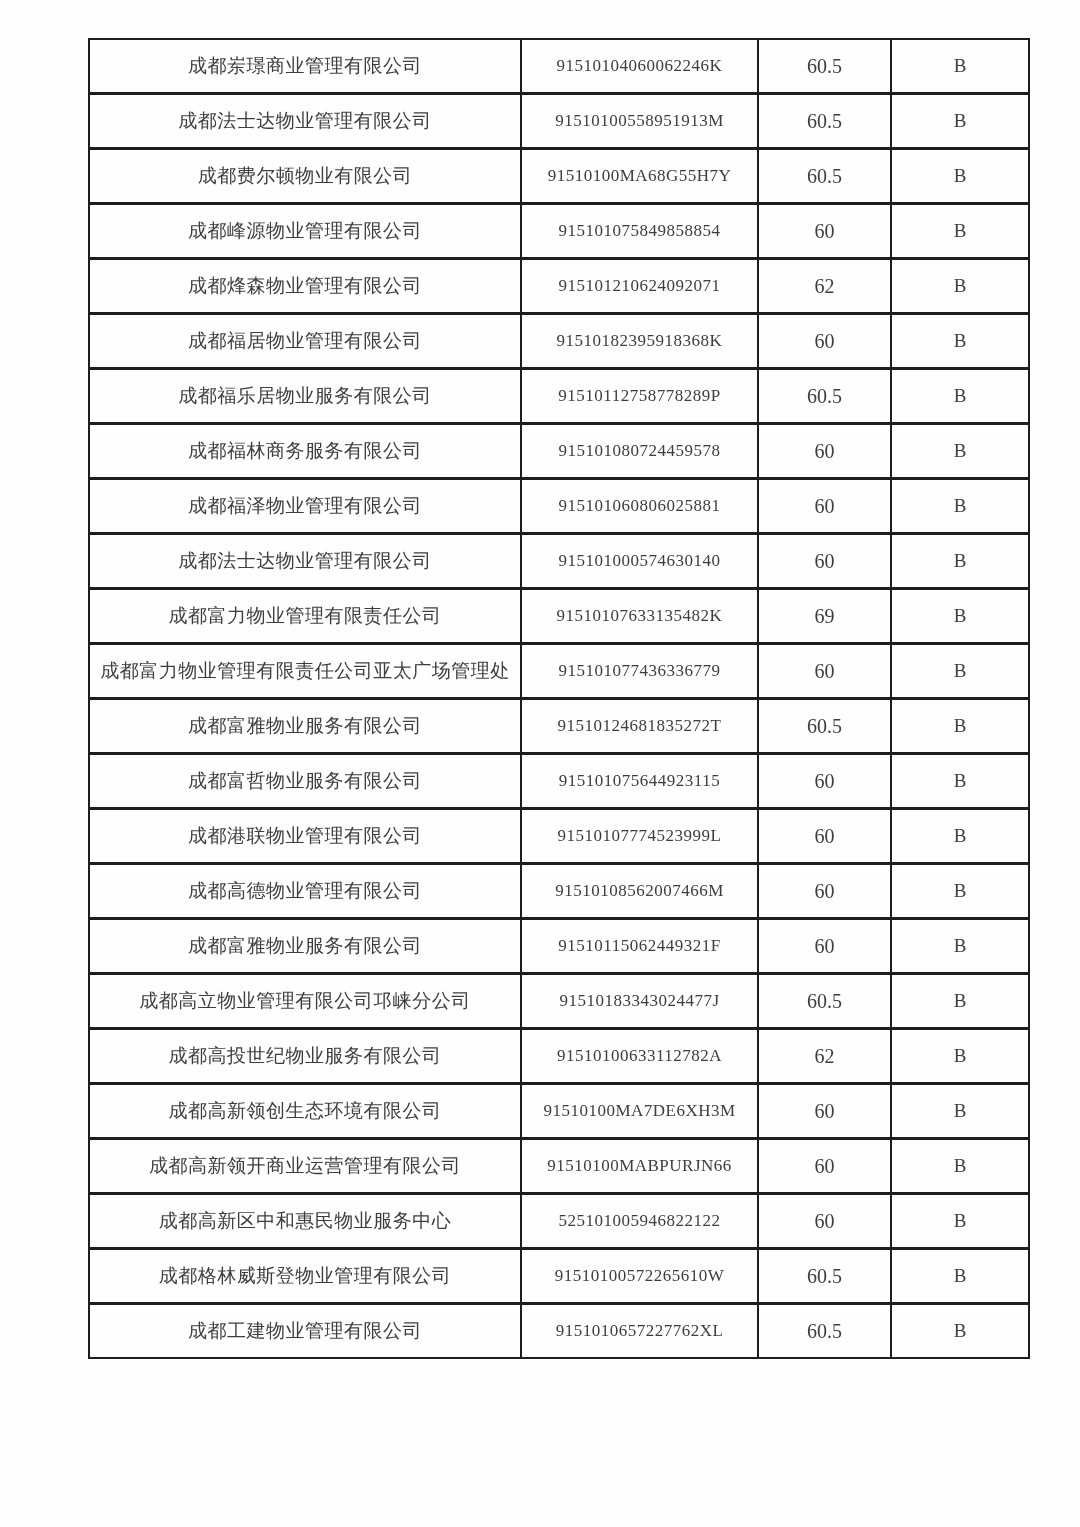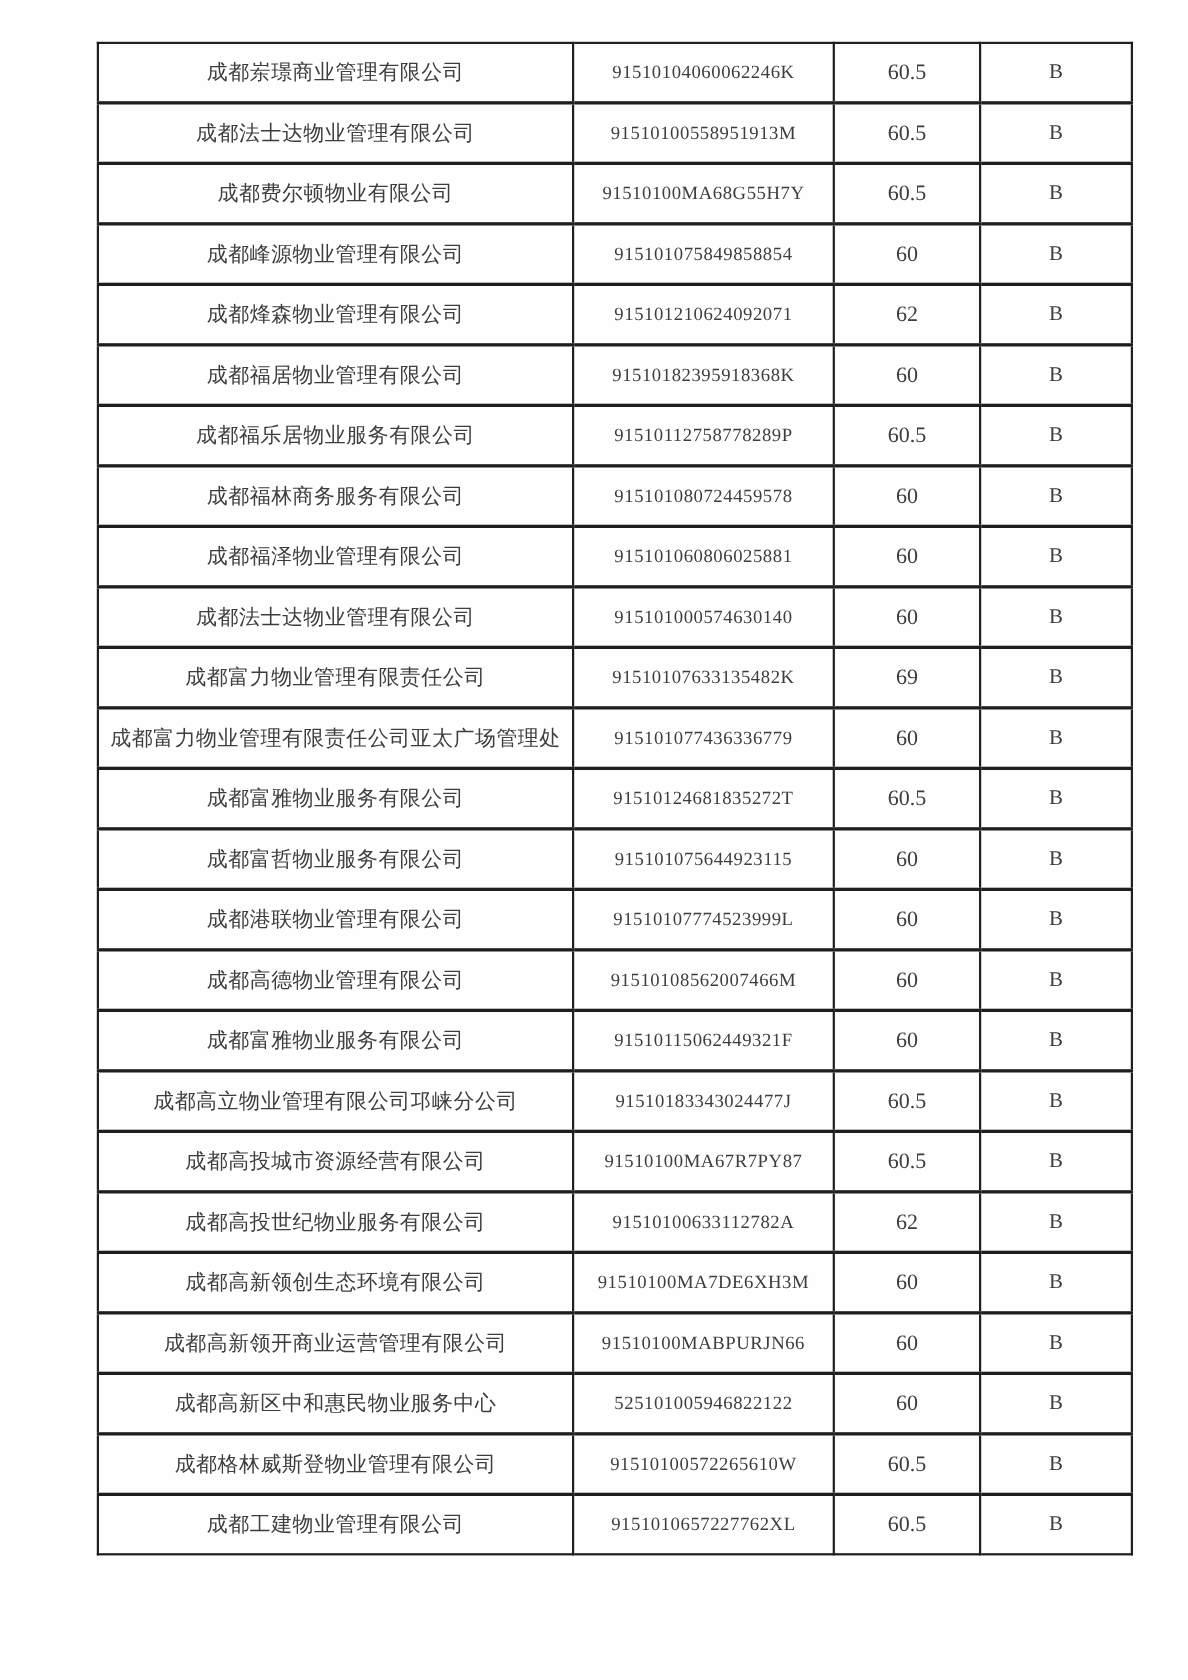--- a/index.html
+++ b/index.html
@@ -167,26 +167,20 @@
           <td class="col-score">60</td>
           <td class="col-grade">B</td>
         </tr>
         <tr>
           <td class="col-company-name">成都高立物业管理有限公司邛崃分公司</td>
           <td class="col-credit-code">91510183343024477J</td>
           <td class="col-score">60.5</td>
           <td class="col-grade">B</td>
         </tr>
         <tr>
-          <td class="col-company-name">成都高投城市资源经营有限公司</td>
-          <td class="col-credit-code">91510100MA67R7PY87</td>
-          <td class="col-score">60.5</td>
-          <td class="col-grade">B</td>
-        </tr>
-        <tr>
           <td class="col-company-name">成都高投世纪物业服务有限公司</td>
           <td class="col-credit-code">91510100633112782A</td>
           <td class="col-score">62</td>
           <td class="col-grade">B</td>
         </tr>
         <tr>
           <td class="col-company-name">成都高新领创生态环境有限公司</td>
           <td class="col-credit-code">91510100MA7DE6XH3M</td>
           <td class="col-score">60</td>
           <td class="col-grade">B</td>

